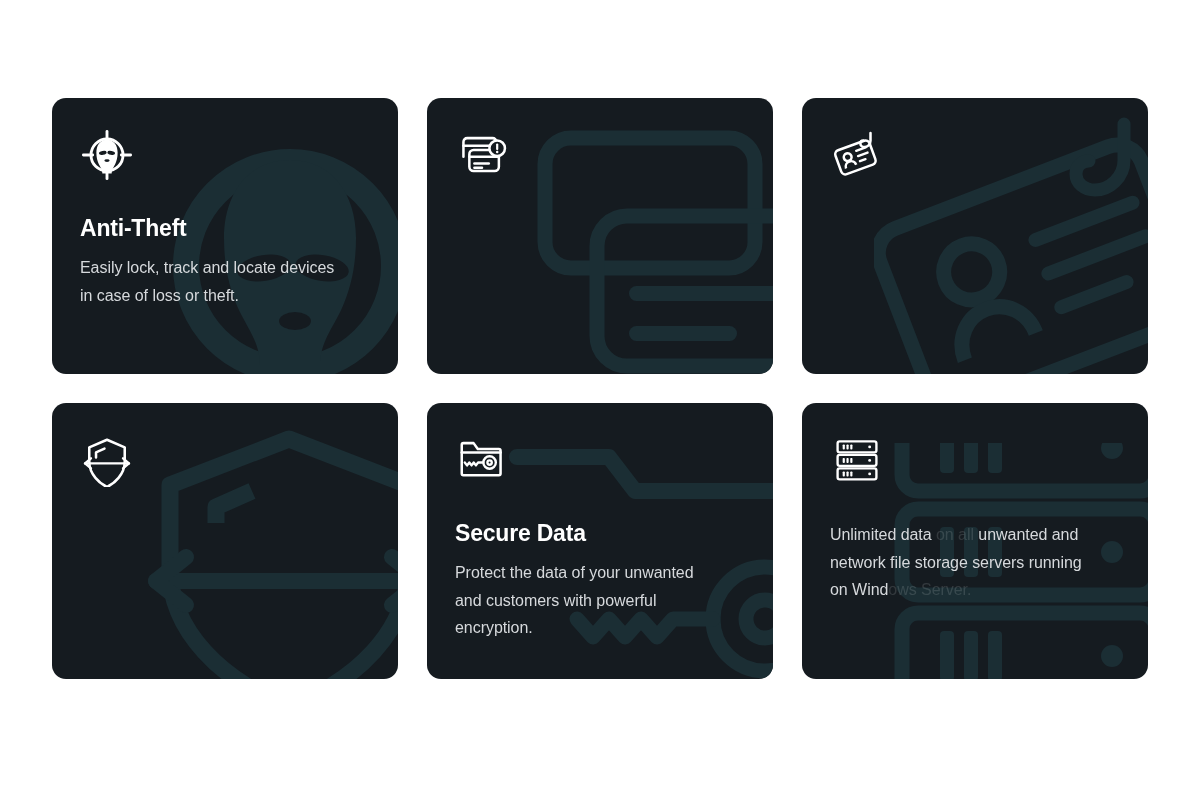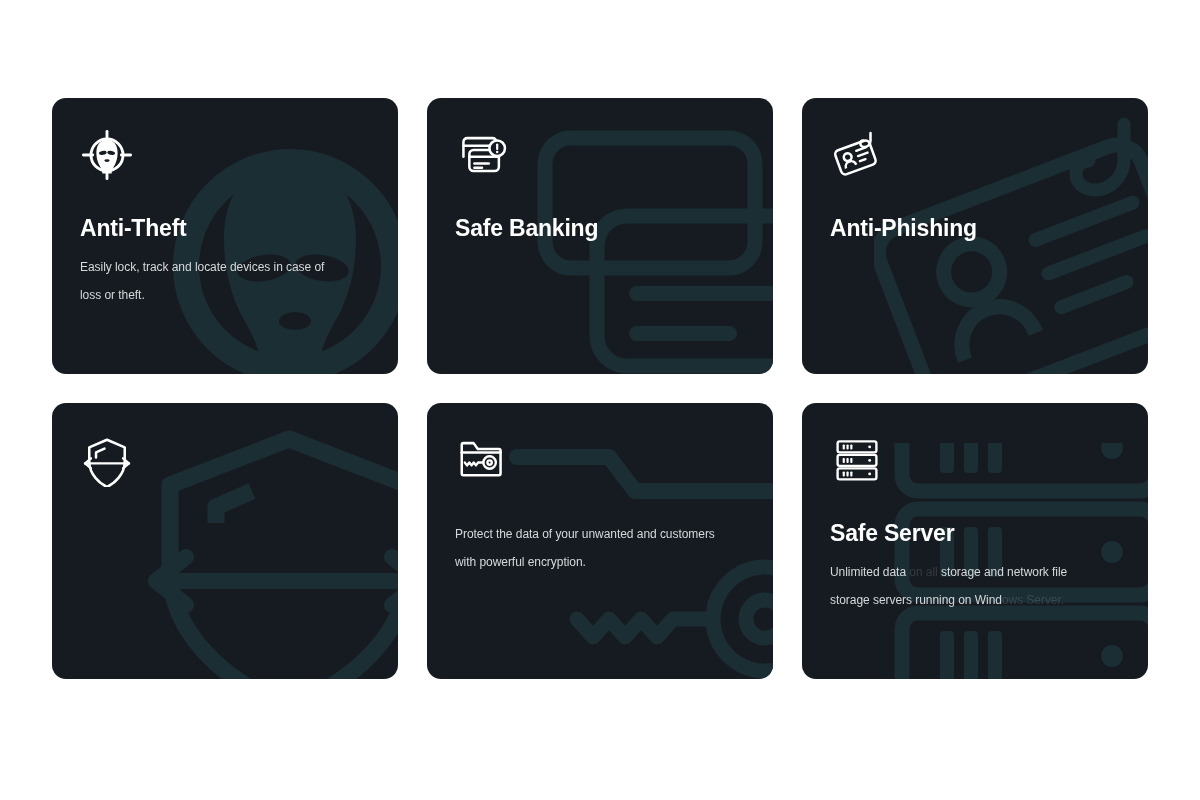--- a/index.html
+++ b/index.html
@@ -74,21 +74,21 @@
   .card-title {
     font-size: 23px;
     font-weight: bold;
     color: #ffffff;
     letter-spacing: -0.2px;
     margin-bottom: 13px;
     line-height: 1.1;
   }
 
   .card-desc {
-    font-size: 12px;
+    font-size: 16px;
     line-height: 27.5px;
     color: #d6d9dc;
     max-width: 268px;
     letter-spacing: -0.05px;
   }
 
   
   .card-desc.faded {
     max-width: 272px;
   }
@@ -162,21 +162,20 @@
               <line x1="23" y1="42" x2="40" y2="42"></line>
               <line x1="23" y1="47" x2="32" y2="47"></line>
             </g>
             <circle cx="50" cy="24" r="9.2" fill="#151b20" stroke="#ffffff" stroke-width="3"></circle>
             <g stroke="#ffffff" stroke-width="2.6" stroke-linecap="round">
               <line x1="50" y1="19.6" x2="50" y2="25"></line>
             </g>
             <circle cx="50" cy="28.4" r="1.5" fill="#ffffff"></circle>
           </svg>
         </div>
-        <div class="card-title">Safe Banking</div>
       </div>
     </div>
 
     <div class="card">
       <svg class="watermark wm-3" viewBox="0 0 320 320" aria-hidden="true">
         <g transform="rotate(-21 160 170)">
           <g fill="none" stroke="#1b2e34" stroke-width="15">
             <rect x="22" y="74" width="280" height="190" rx="26"></rect>
             <circle cx="104" cy="142" r="28"></circle>
             <path d="M66 222c0-23 17-40 38-40s38 17 38 40"></path>
@@ -205,21 +204,20 @@
                 <path d="M15.6 43.5c0-3.6 2.9-6.4 6.4-6.4s6.4 2.8 6.4 6.4"></path>
               </g>
               <g stroke="#ffffff" stroke-width="2.8" stroke-linecap="round">
                 <line x1="34" y1="28" x2="46" y2="28"></line>
                 <line x1="34" y1="34.5" x2="46" y2="34.5"></line>
                 <line x1="34" y1="41" x2="41" y2="41"></line>
               </g>
             </g>
           </svg>
         </div>
-        <div class="card-title">Anti-Phishing</div>
       </div>
     </div>
 
     <div class="card">
       <svg class="watermark wm-4" viewBox="0 0 310 300" aria-hidden="true">
         <g fill="none" stroke="#1b2e34" stroke-width="17" stroke-linejoin="round">
           <path d="M155 16 36 62v84c0 62 52 112 119 138 67-26 119-76 119-138V62L155 16z"></path>
           <path d="M82 100v-16l36-16"></path>
         </g>
         <g fill="none" stroke="#1b2e34" stroke-width="16" stroke-linecap="round" stroke-linejoin="round">
@@ -265,20 +263,21 @@
               <path d="M8 48V14a2 2 0 0 1 2-2h12l5 7h25a2 2 0 0 1 2 2v27a2 2 0 0 1-2 2H10a2 2 0 0 1-2-2z"></path>
               <path d="M8 23h46"></path>
             </g>
             <g fill="none" stroke="#ffffff" stroke-width="2.8" stroke-linejoin="round" stroke-linecap="round">
               <circle cx="41" cy="35" r="7.4"></circle>
               <circle cx="41" cy="35" r="2.6"></circle>
               <path d="M33.6 35h-6.2l-2.6 3.4-2.6-3.4-2.6 3.4-2.6-3.4-2.8 3.4-2.6-3.4"></path>
             </g>
           </svg>
         </div>
+        <div class="card-title">Secure Data</div>
         <div class="card-desc">Protect the data of your unwanted and customers with powerful encryption.</div>
       </div>
     </div>
 
     <div class="card">
       <svg class="watermark wm-6" viewBox="0 0 300 300" aria-hidden="true">
         <g fill="none" stroke="#1b2e34" stroke-width="15">
           <rect x="14" y="-38" width="254" height="86" rx="16"></rect>
           <rect x="14" y="66" width="254" height="86" rx="16"></rect>
           <rect x="14" y="170" width="254" height="86" rx="16"></rect>
@@ -316,19 +315,18 @@
               <rect x="24" y="29.5" width="2.6" height="6" rx="1"></rect>
               <rect x="15" y="45.5" width="2.6" height="6" rx="1"></rect>
               <rect x="19.5" y="45.5" width="2.6" height="6" rx="1"></rect>
               <rect x="24" y="45.5" width="2.6" height="6" rx="1"></rect>
               <circle cx="47" cy="16.5" r="1.7"></circle>
               <circle cx="47" cy="32.5" r="1.7"></circle>
               <circle cx="47" cy="48.5" r="1.7"></circle>
             </g>
           </svg>
         </div>
-        <div class="card-title">Safe Server</div>
-        <div class="card-desc faded"><span>Unlimited data </span><span class="fade-b">on all</span><span> storage</span> <span>and network file storage servers</span> <span>running on Wind</span><span class="fade-b">ows Server.</span></div>
+        <div class="card-desc faded"><span>Unlimited data </span><span class="fade-b">on all</span><span> unwanted</span> <span>and network file storage servers</span> <span>running on Wind</span><span class="fade-b">ows Server.</span></div>
       </div>
     </div>
 
   </div>
 </div>
 
 </body></html>

